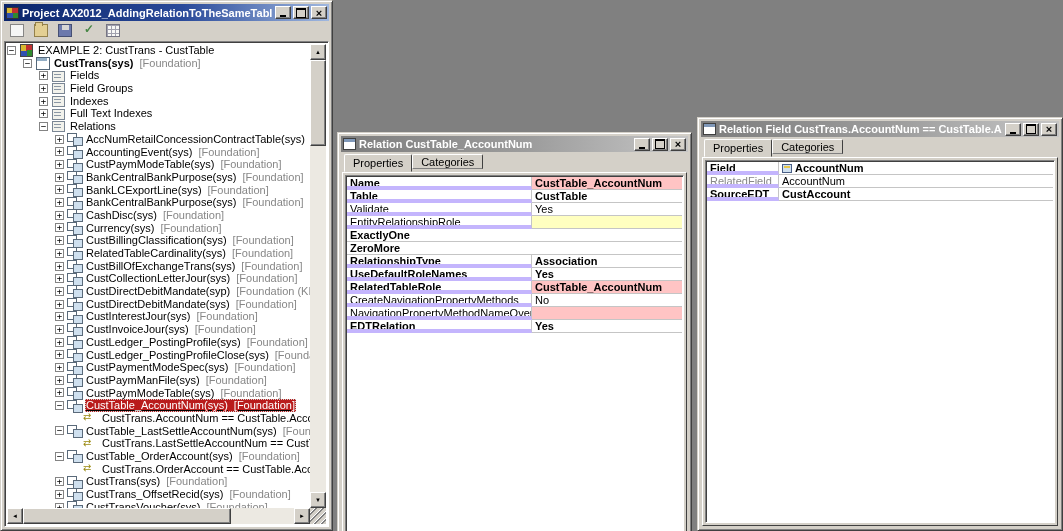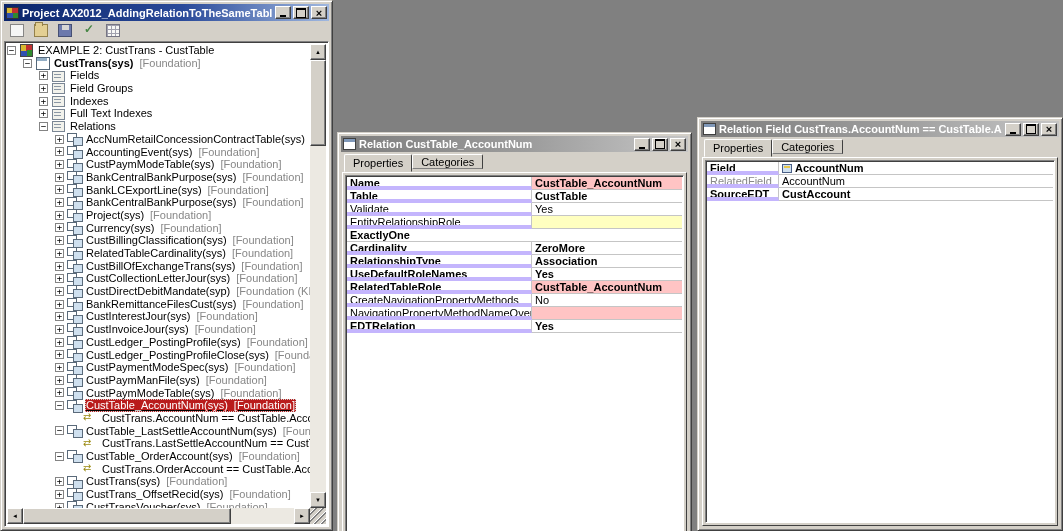--- a/index.html
+++ b/index.html
@@ -225,21 +225,21 @@
             <span class="indent" style="width: 48px;"></span>
             <span class="expander">+</span>
             <span class="node-icon icon-relation"></span>
             <span class="tlabel">BankCentralBankPurpose(sys)</span>
             <span class="suffix">[Foundation]</span>
           </div>
           <div class="tree-row">
             <span class="indent" style="width: 48px;"></span>
             <span class="expander">+</span>
             <span class="node-icon icon-relation"></span>
-            <span class="tlabel">Project(sys)</span>
+            <span class="tlabel">CashDisc(sys)</span>
             <span class="suffix">[Foundation]</span>
           </div>
           <div class="tree-row">
             <span class="indent" style="width: 48px;"></span>
             <span class="expander">+</span>
             <span class="node-icon icon-relation"></span>
             <span class="tlabel">Currency(sys)</span>
             <span class="suffix">[Foundation]</span>
           </div>
           <div class="tree-row">
@@ -274,21 +274,21 @@
             <span class="indent" style="width: 48px;"></span>
             <span class="expander">+</span>
             <span class="node-icon icon-relation"></span>
             <span class="tlabel">CustDirectDebitMandate(syp)</span>
             <span class="suffix">[Foundation (KB2885603)]</span>
           </div>
           <div class="tree-row">
             <span class="indent" style="width: 48px;"></span>
             <span class="expander">+</span>
             <span class="node-icon icon-relation"></span>
-            <span class="tlabel">BankRemittanceFilesCust(sys)</span>
+            <span class="tlabel">CustDirectDebitMandate(sys)</span>
             <span class="suffix">[Foundation]</span>
           </div>
           <div class="tree-row">
             <span class="indent" style="width: 48px;"></span>
             <span class="expander">+</span>
             <span class="node-icon icon-relation"></span>
             <span class="tlabel">CustInterestJour(sys)</span>
             <span class="suffix">[Foundation]</span>
           </div>
           <div class="tree-row">
@@ -448,21 +448,20 @@
             <div class="prow">
               <span class="pname">EntityRelationshipRole</span>
               <span class="pvalue bg-yellow"></span>
             </div>
             <div class="prow">
               <span class="pvalue b">
                 <span>ExactlyOne</span>
               </span>
             </div>
             <div class="prow">
-              <span class="pname b">Cardinality</span>
               <span class="pvalue b">
                 <span>ZeroMore</span>
               </span>
             </div>
             <div class="prow">
               <span class="pname b">RelationshipType</span>
               <span class="pvalue b">
                 <span>Association</span>
               </span>
             </div>

